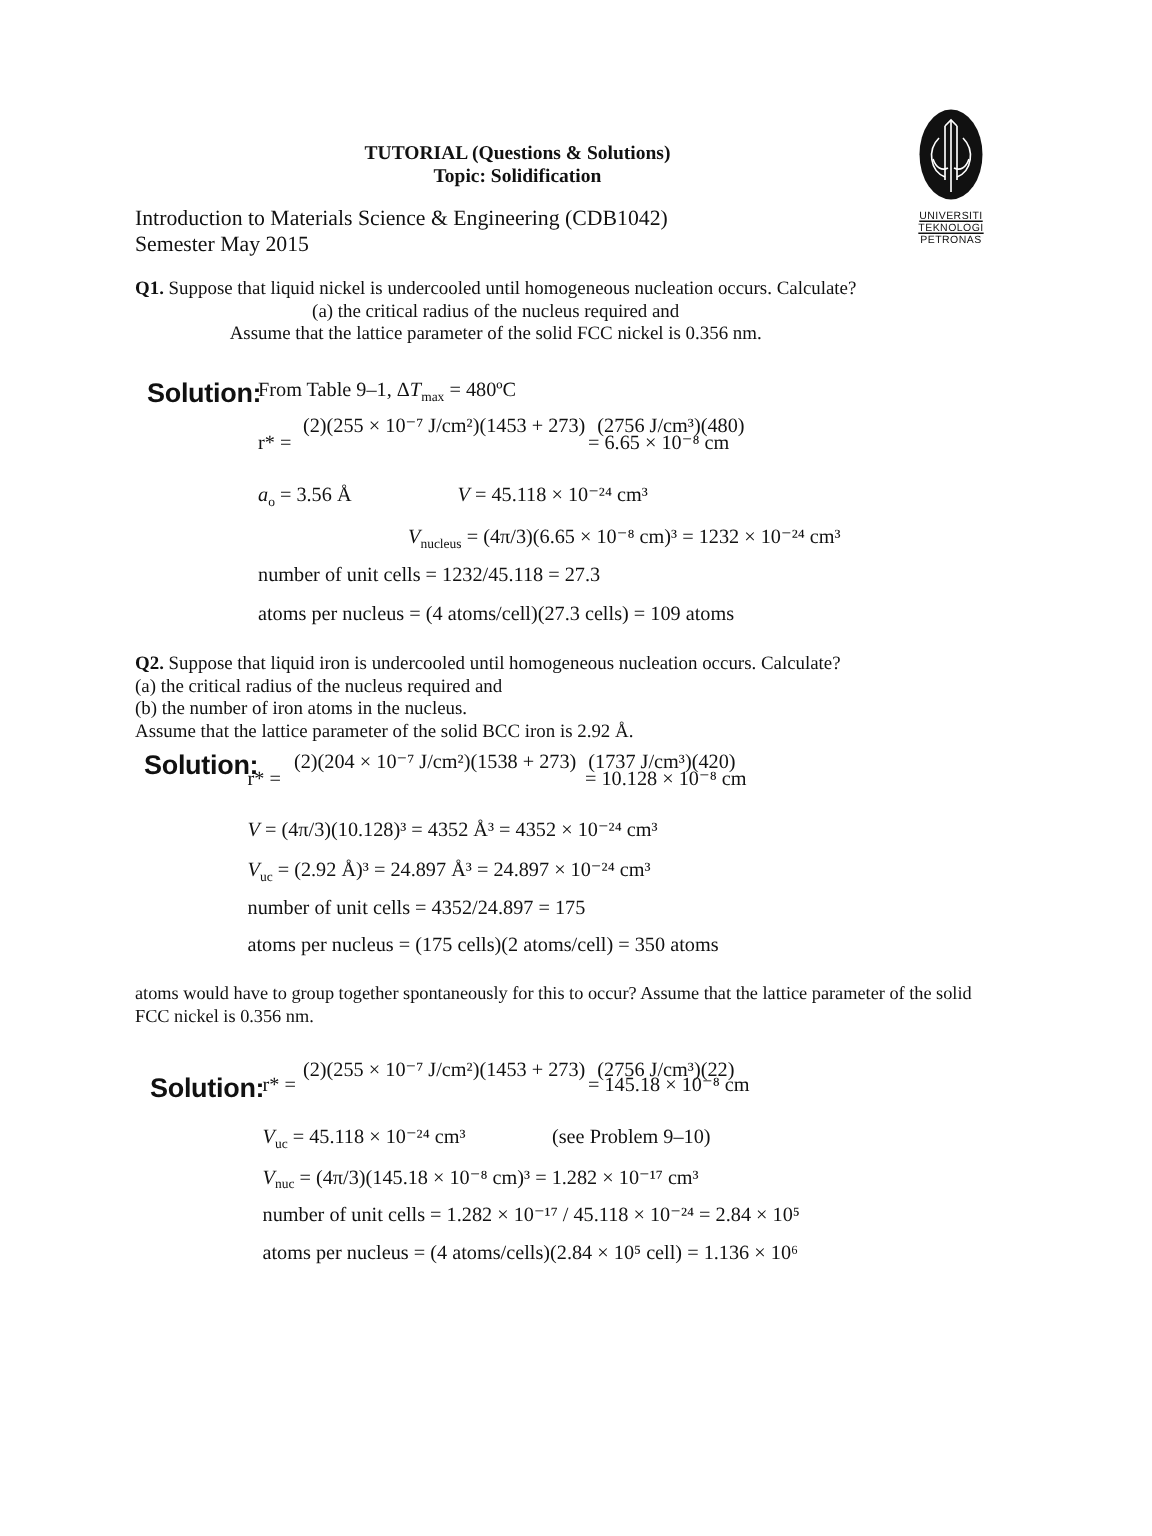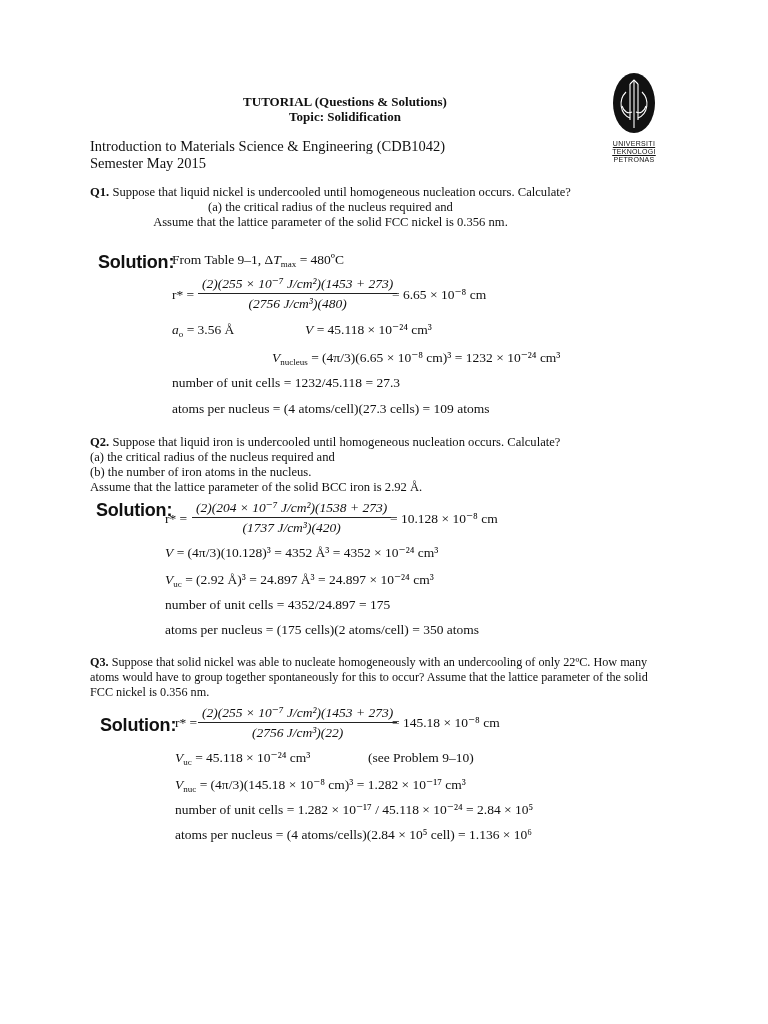--- a/index.html
+++ b/index.html
@@ -7,21 +7,21 @@
       width: 768px; height: 1024px; background: #ffffff; position: relative; overflow: hidden;
       font-family: "Liberation Serif", "DejaVu Serif", serif; color: #111;
     }
     .abs { position: absolute; white-space: nowrap; }
     .title { font-weight: bold; font-size: 13px; text-align: center; width: 300px; line-height: 15px; }
     .course { font-size: 14.5px; line-height: 17px; }
     .q { font-size: 12.6px; line-height: 15px; }
     .q b { font-weight: bold; }
     .sol-label { font-family: "Liberation Sans", "DejaVu Sans", sans-serif; font-weight: bold; font-size: 18px; letter-spacing: -0.2px; }
     .eq { font-size: 13.5px; line-height: 16px; }
-    .frac { position: absolute; display: flex; flex-direction: column; align-items: center; font-style: italic; }
+    .frac { position: absolute; display: flex; align-items: center; }
     .frac .num, .frac .den { font-size: 13.5px; line-height: 16px; white-space: nowrap; padding: 0 4px; }
     .frac .bar { height: 1px; background: #222; align-self: stretch; margin: 1px 0 2px 0; }
     sub { font-size: 9px; vertical-align: -3px; line-height: 0; }
     i { font-style: italic; }
     .logo-text { font-family: "Liberation Sans", "DejaVu Sans", sans-serif; font-size: 7px; line-height: 8px; text-align: center; letter-spacing: 0.3px; }
     .logo-text span { display: block; }
     .logo-text .u { text-decoration: underline; }
   </style>
 </head>
 <body>
@@ -90,21 +90,20 @@
   <div class="bar"></div>
   <div class="den">(1737 J/cm³)(420)</div>
 </div>
 <div class="abs eq" style="left:390px; top:511px;">= 10.128 × 10⁻⁸ cm</div>
 <div class="abs eq" style="left:165px; top:545px;"><i>V</i> <span>= (4π/3)(10.128)³ = 4352 Å³ = 4352 × 10⁻²⁴ cm³</span></div>
 <div class="abs eq" style="left:165px; top:572px;"><i>V</i><sub>uc</sub> <span>= (2.92 Å)³ = 24.897 Å³ = 24.897 × 10⁻²⁴ cm³</span></div>
 <div class="abs eq" style="left:165px; top:597px;">number of unit cells = 4352/24.897 = 175</div>
 <div class="abs eq" style="left:165px; top:622px;">atoms per nucleus = (175 cells)(2 atoms/cell) = 350 atoms</div>
 
 <div class="abs q" style="left:90px; top:655px; font-size:12.2px;">
-  <div><b>Q3.</b><span> Suppose that solid nickel was able to nucleate homogeneously with an undercooling of only 22ºC. How many</span></div>
   <div>atoms would have to group together spontaneously for this to occur? Assume that the lattice parameter of the solid</div>
   <div>FCC nickel is 0.356 nm.</div>
 </div>
 
 <div class="abs sol-label" style="left:100px; top:715px;">Solution:</div>
 <div class="abs eq" style="left:175px; top:715px;">r* =</div>
 <div class="frac" style="left:198px; top:705px;">
   <div class="num">(2)(255 × 10⁻⁷ J/cm²)(1453 + 273)</div>
   <div class="bar"></div>
   <div class="den">(2756 J/cm³)(22)</div>

